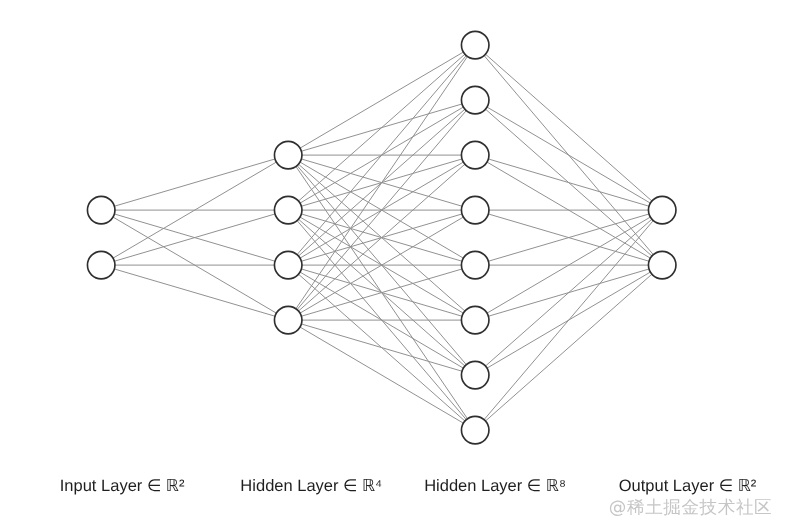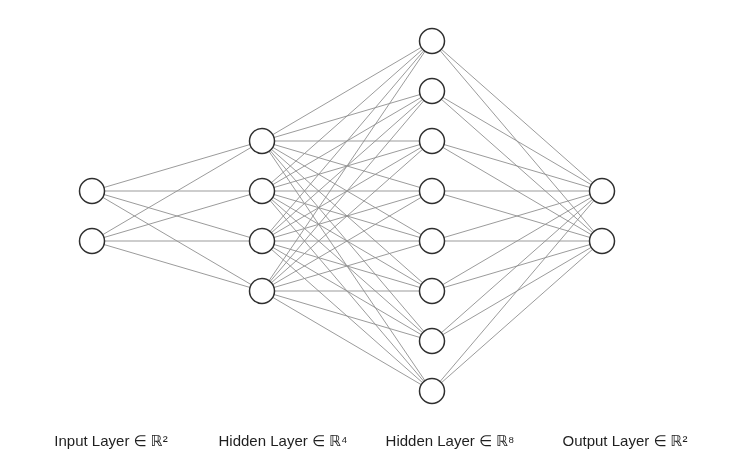--- a/index.html
+++ b/index.html
@@ -127,13 +127,14 @@
         <circle cx="602" cy="191" r="12.5" fill="#ffffff" stroke="#2f2f2f" stroke-width="1.5" class="node"></circle>
         <circle cx="602" cy="241" r="12.5" fill="#ffffff" stroke="#2f2f2f" stroke-width="1.5" class="node"></circle>
       </g>
     <g id="label-group">
         <text x="111" y="446" fill="#1f1f1f" class="layer-label">Input Layer ∈ ℝ²</text>
         <text x="283" y="446" fill="#1f1f1f" class="layer-label">Hidden Layer ∈ ℝ⁴</text>
         <text x="450" y="446" fill="#1f1f1f" class="layer-label">Hidden Layer ∈ ℝ⁸</text>
         <text x="625" y="446" fill="#1f1f1f" class="layer-label">Output Layer ∈ ℝ²</text>
       </g>
   </svg>
+  <div class="watermark" style="color: rgb(198, 198, 198);">@稀土掘金技术社区</div>
 </div>
 
 </body></html>

